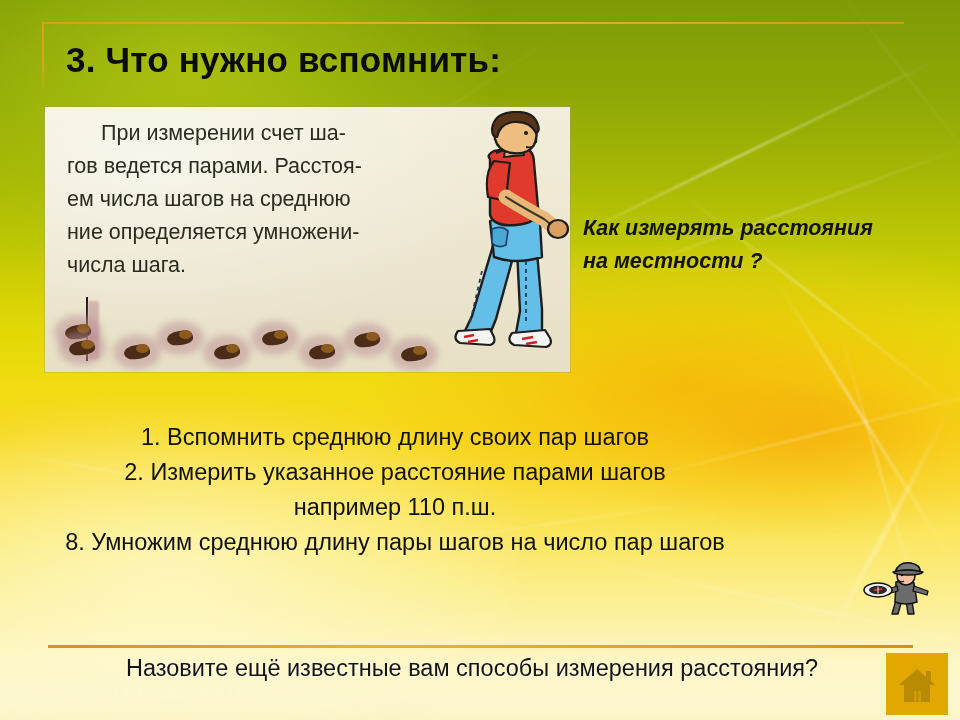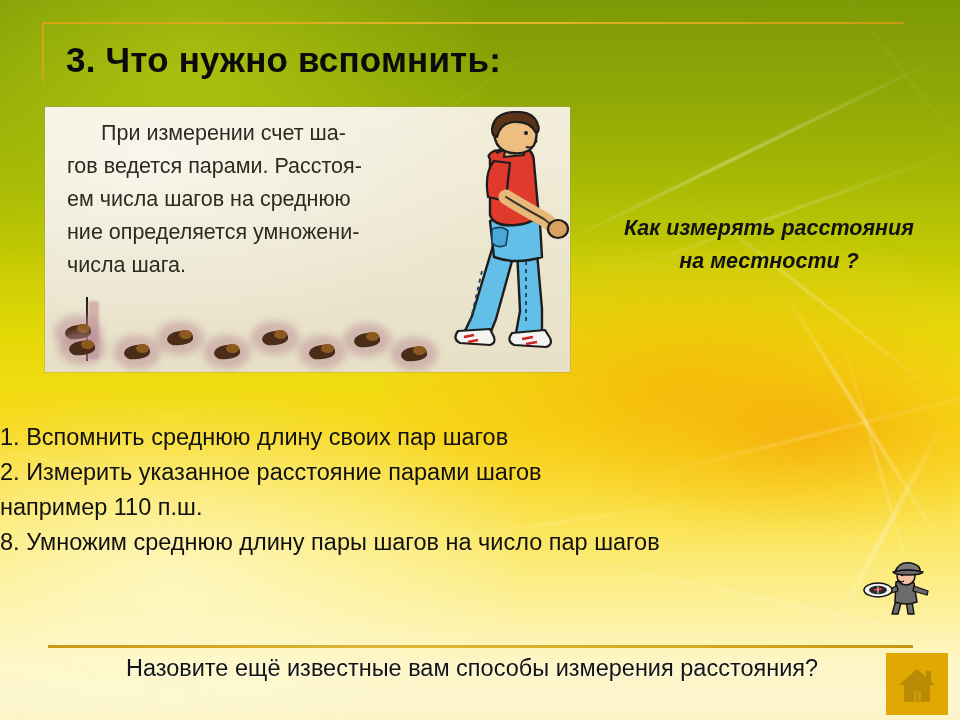--- a/index.html
+++ b/index.html
@@ -149,28 +149,28 @@
   }
   .fp .toe{
     position:absolute;left:16px;top:4px;width:13px;height:9px;
     background:#8c5a1c;border-radius:50%;
   }
 
   
   .q-right{
     position:absolute;left:583px;top:212px;width:372px;
     font-size:21.5px;font-weight:bold;font-style:italic;color:#121212;
-    line-height:33px;text-align:center;
+    line-height:33px;text-align:left;
   }
   .q-right .l2{display:block;}
 
   
   .steps{
     position:absolute;left:0;top:420px;width:790px;
-    color:#111;
+    text-align:center;color:#111;
     font-size:23.5px;line-height:35px;
   }
   .steps .line{white-space:nowrap;}
 
   
   .q-bottom{
     position:absolute;left:7px;top:655px;width:930px;
     text-align:center;color:#141414;
     font-size:23.5px;font-weight:normal;
     text-shadow:1px 1px 0 rgba(255,255,255,.55);

